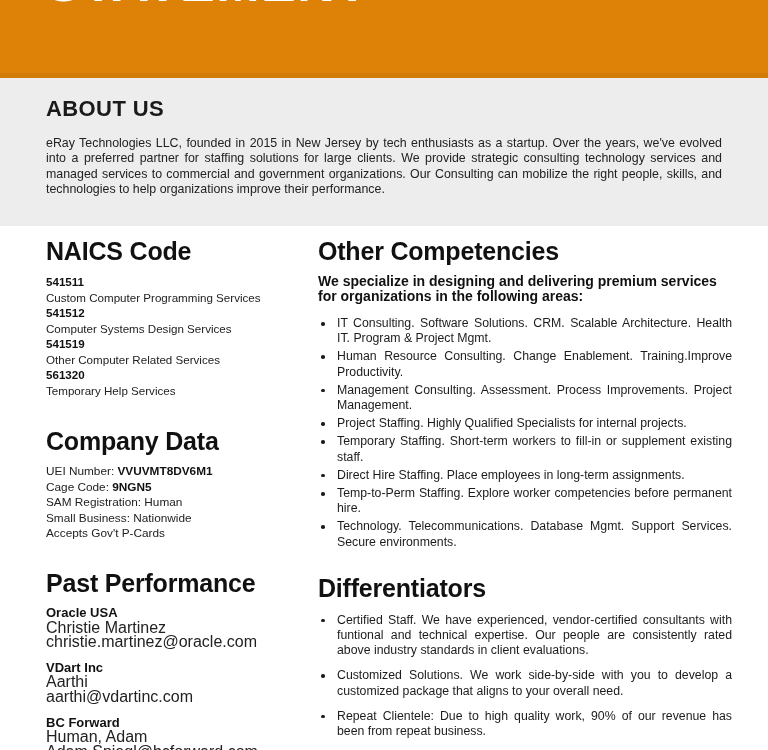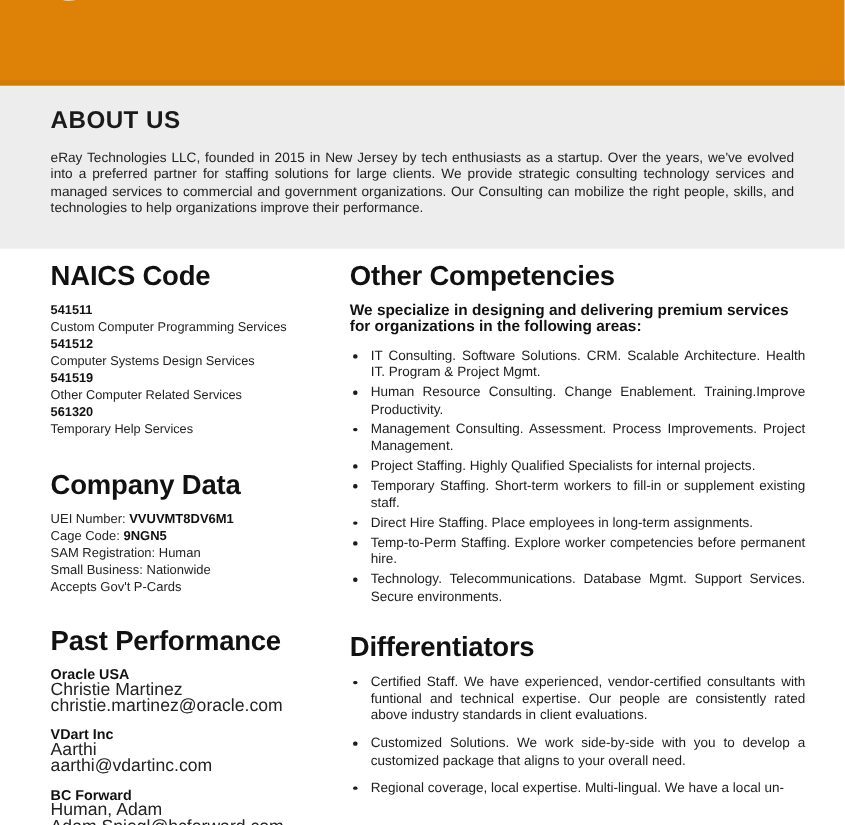--- a/index.html
+++ b/index.html
@@ -264,18 +264,19 @@
       <li>Technology. Telecommunications. Database Mgmt. Support Services. Secure environments.</li>
     </ul>
 
     <div class="spacer-20"></div>
 
     <div class="sect-head">Differentiators</div>
 
     <ul class="bullets spaced">
       <li>Certified Staff. We have experienced, vendor-certified consultants with funtional and technical expertise. Our people are consistently rated above industry standards in client evaluations.</li>
       <li>Customized Solutions. We work side-by-side with you to develop a customized package that aligns to your overall need.</li>
+      <li>Repeat Clientele: Due to high quality work, 90% of our revenue has been from repeat business.</li>
       <li>Regional coverage, local expertise. Multi-lingual. We have a local un-</li>
     </ul>
 
   </div>
 
 </div>
 
 </body></html>

